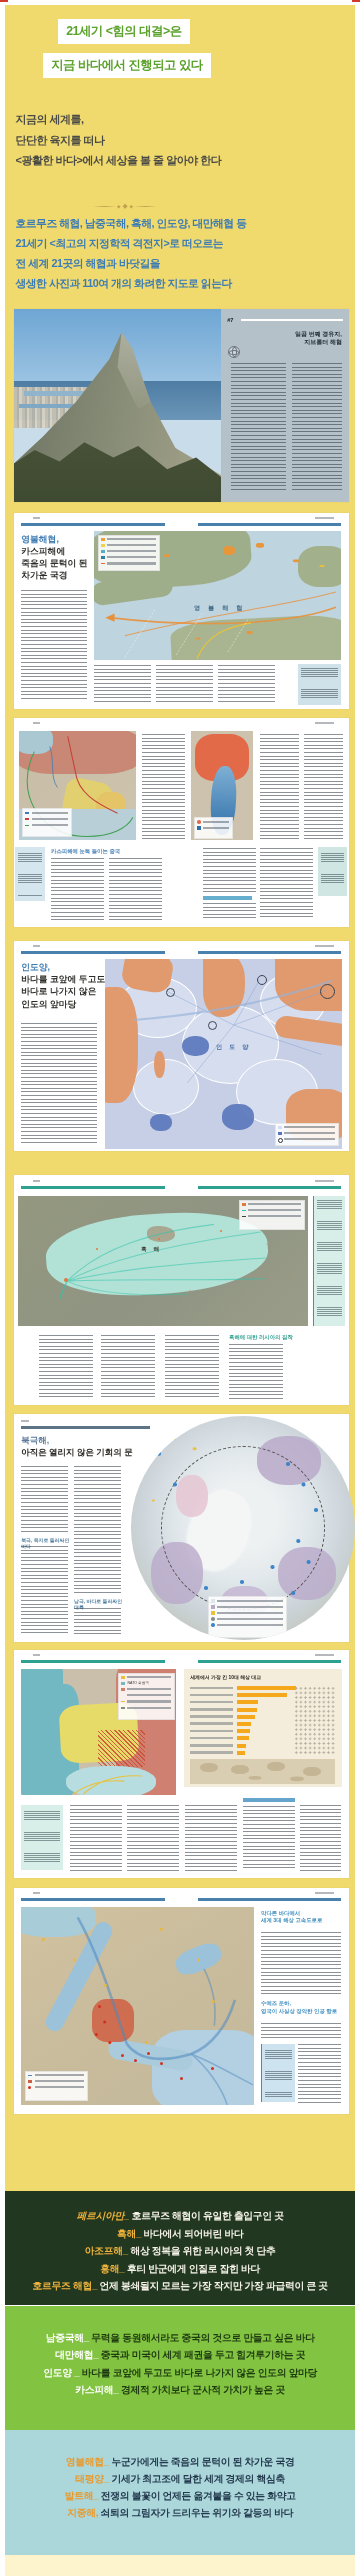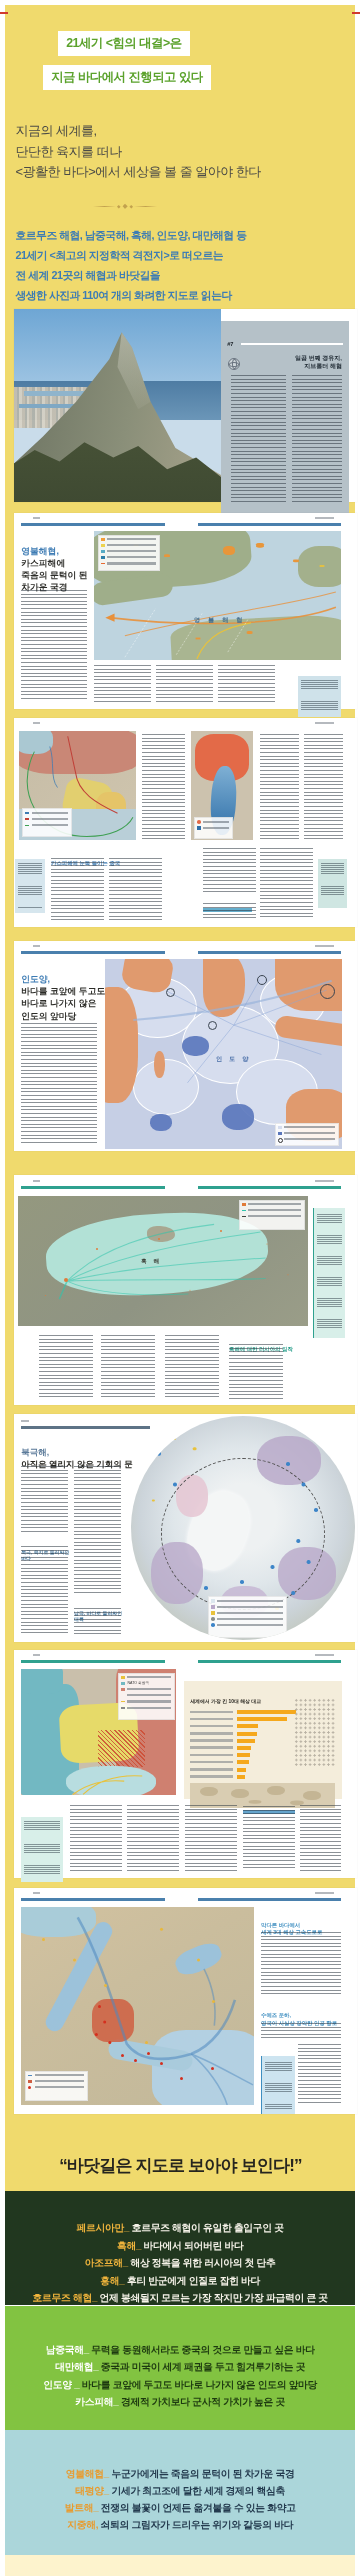--- a/index.html
+++ b/index.html
@@ -1,25 +1,25 @@
 <!DOCTYPE html>
 <html style="font-size:8.2px"><head>
 <meta charset="utf-8">
 <style>
   html,body{margin:0;padding:0;background:#ffffff;}
   #canvas{position:relative;width:361px;height:3174px;background:#ffffff;overflow:hidden;
           font-family:"Liberation Sans","DejaVu Sans",sans-serif;}
-  .abs{position:absolute;margin-top:12px;}
+  .abs{position:absolute;}
   
   .sec{position:absolute;left:5.2px;width:350px;}
   
   .gk{position:absolute;background-image:repeating-linear-gradient(to bottom,rgba(45,55,65,.55) 0 1px,transparent 1px 3.6px);}
   .gk-s{position:absolute;background-image:repeating-linear-gradient(to bottom,rgba(45,60,70,.5) 0 0.5px,transparent 0.5px 2.1px);}
   .gk-bar{position:absolute;background:rgba(90,100,110,.45);}
-  .page{position:absolute;left:14px;width:335px;background:#ffffff;box-shadow:0 0 0 0.5px rgba(0,0,0,.03);padding-left:8px;}
+  .page{position:absolute;left:14px;width:335px;background:#ffffff;box-shadow:0 0 0 0.5px rgba(0,0,0,.03);}
   .bar{height:2.6px;position:absolute;}
   .blue-bar{background:#4a80ad;}
   .teal-bar{background:#2fa18f;}
   .slate-bar{background:#5d7386;}
   .sp-title-accent{font-weight:bold;color:#3e7cb4;}
   .sp-title-dark{font-weight:bold;color:#2c2c28;}
   .map{position:absolute;overflow:hidden;}
   .blob{position:absolute;}
   .legend{position:absolute;background:rgba(255,255,255,.88);border:0.5px solid rgba(0,0,0,.08);}
   .lg-row{position:relative;height:4.6px;margin:1.5px 2.1px;}
@@ -50,21 +50,21 @@
   <div class="sec" style="top:2306px;height:125px;background:#82c341;"></div>
   <div class="sec" style="top:2430px;height:125px;background:#abd6da;"></div>
   <div class="sec" style="top:2555px;height:358px;background:#fdf3cd;"></div>
 
   <div class="abs" style="left:0;top:0;width:8.2px;height:1.5px;background:#d03a2e;"></div>
   <div class="abs" style="left:352px;top:0;width:8.2px;height:1.5px;background:#d03a2e;"></div>
 
   <div class="abs" style="left:58px;top:18.5px;background:#ffffff;padding:4.1px 8.2px;font-size:12.4px;font-weight:900;color:#5ba22c;letter-spacing:-0.5px;">21세기 &lt;힘의 대결&gt;은</div>
   <div class="abs" style="left:43px;top:53px;background:#ffffff;padding:4.1px 8.2px;font-size:12.4px;font-weight:900;color:#5ba22c;letter-spacing:-0.5px;">지금 바다에서 진행되고 있다</div>
 
-  <div class="abs" style="left:15.5px;top:109px;font-size:13px;font-weight:400;color:#4b4b46;line-height:20.6px;letter-spacing:-0.5px;">
+  <div class="abs" style="left:15.5px;top:109px;font-size:11px;font-weight:700;color:#4b4b46;line-height:20.6px;letter-spacing:-0.5px;">
     <div>지금의 세계를,</div>
     <div>단단한 육지를 떠나</div>
     <div>&lt;광활한 바다&gt;에서 세상을 볼 줄 알아야 한다</div>
   </div>
 
   <div class="divider" style="left:93px;top:202px;width:64px;">
     <span class="dline"></span>
       <span class="dia">◆</span>
       <span class="dia big">◆</span>
       <span class="dia">◆</span>
@@ -505,24 +505,23 @@
       <div>수에즈 운하,</div>
       <div>영국이 사실상 장악한 인공 항로</div>
     </div>
     <div class="gk" style="left:247px;top:135px;width:80px;height:16.5px;"></div>
     <div class="abs" style="left:247px;top:156px;width:33px;height:58px;background:#cde4f0;border-left:1.5px solid #3e8ec0;">
       <div class="gk-s" style="left:2.6px;top:3.6px;right:2.6px;bottom:3.6px;"></div>
     </div>
     <div class="gk" style="left:284px;top:156px;width:43px;height:59px;"></div>
   </div>
 
-  <div class="abs" style="left:0;top:2142px;width:361px;text-align:center;font-size:17px;font-weight:900;color:#26251f;letter-spacing:-0.8px;">“바닷길은 지도로 보아야 보인다!”</div>
 
   <div class="abs" style="left:5.2px;top:2207px;width:350px;font-size:9.8px;line-height:17.5px;color:#f5f2e8;">
-    <div class="list-row"><span style="color:#f0b43c;">페르시아만_</span> <span>호르무즈 해협이 유일한 출입구인 곳</span></div>
+    <div class="list-row"><span style="color:#f0b43c;font-style:italic;">페르시아만_</span> <span>호르무즈 해협이 유일한 출입구인 곳</span></div>
     <div class="list-row"><span style="color:#f0b43c;">흑해_</span> <span>바다에서 되어버린 바다</span></div>
     <div class="list-row"><span style="color:#f0b43c;">아조프해_</span> <span>해상 정복을 위한 러시아의 첫 단추</span></div>
     <div class="list-row"><span style="color:#f0b43c;">홍해_</span> <span>후티 반군에게 인질로 잡힌 바다</span></div>
     <div class="list-row"><span style="color:#f0b43c;">호르무즈 해협_</span> <span>언제 봉쇄될지 모르는 가장 작지만 가장 파급력이 큰 곳</span></div>
   </div>
 
   <div class="abs" style="left:5.2px;top:2329px;width:350px;font-size:9.8px;line-height:17.3px;color:#1d3a10;">
     <div class="list-row"><span style="color:#ffffff;">남중국해_</span> <span>무력을 동원해서라도 중국의 것으로 만들고 싶은 바다</span></div>
     <div class="list-row"><span style="color:#ffffff;">대만해협_</span> <span>중국과 미국이 세계 패권을 두고 힘겨루기하는 곳</span></div>
     <div class="list-row"><span style="color:#ffffff;">인도양 _</span> <span>바다를 코앞에 두고도 바다로 나가지 않은 인도의 앞마당</span></div>

